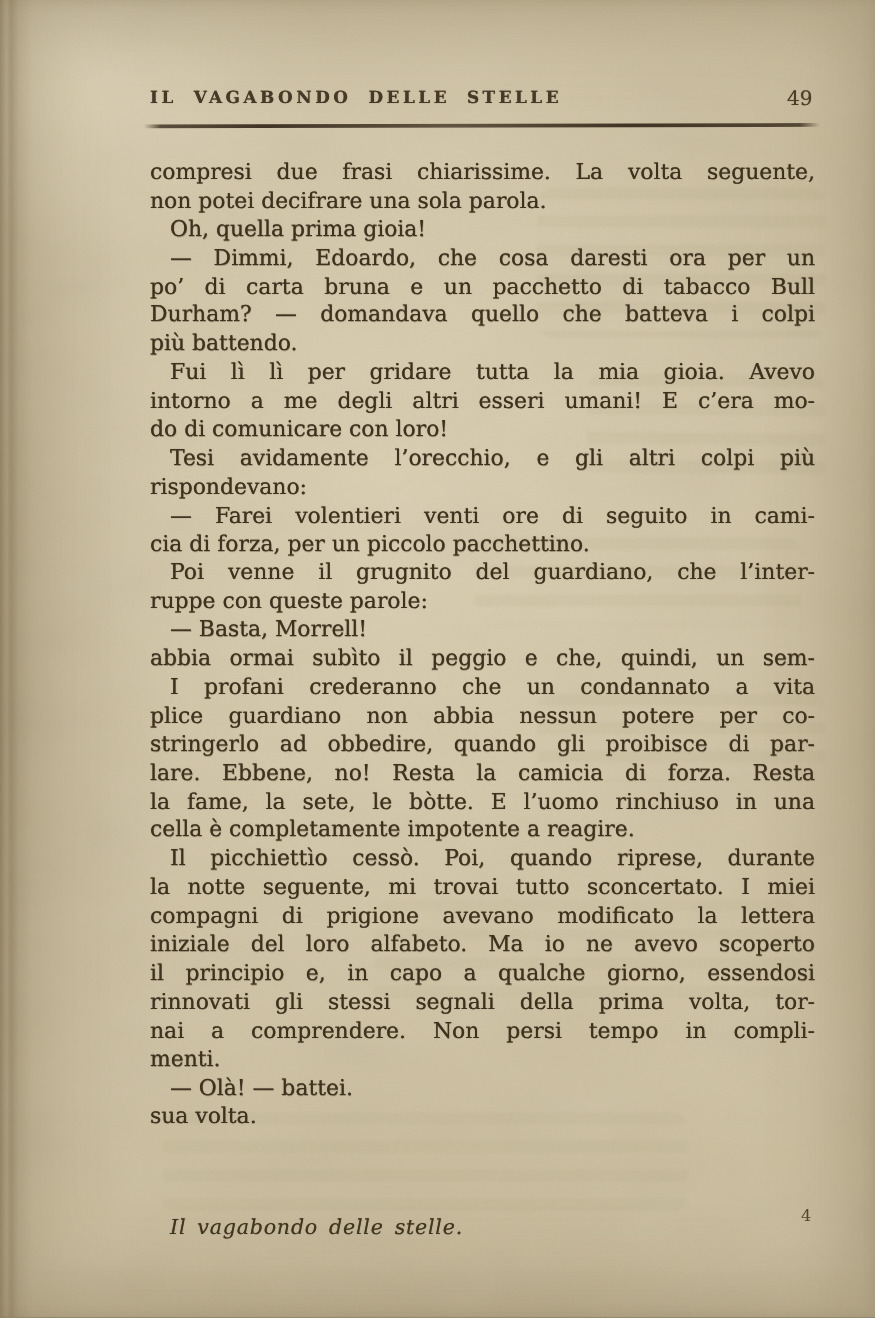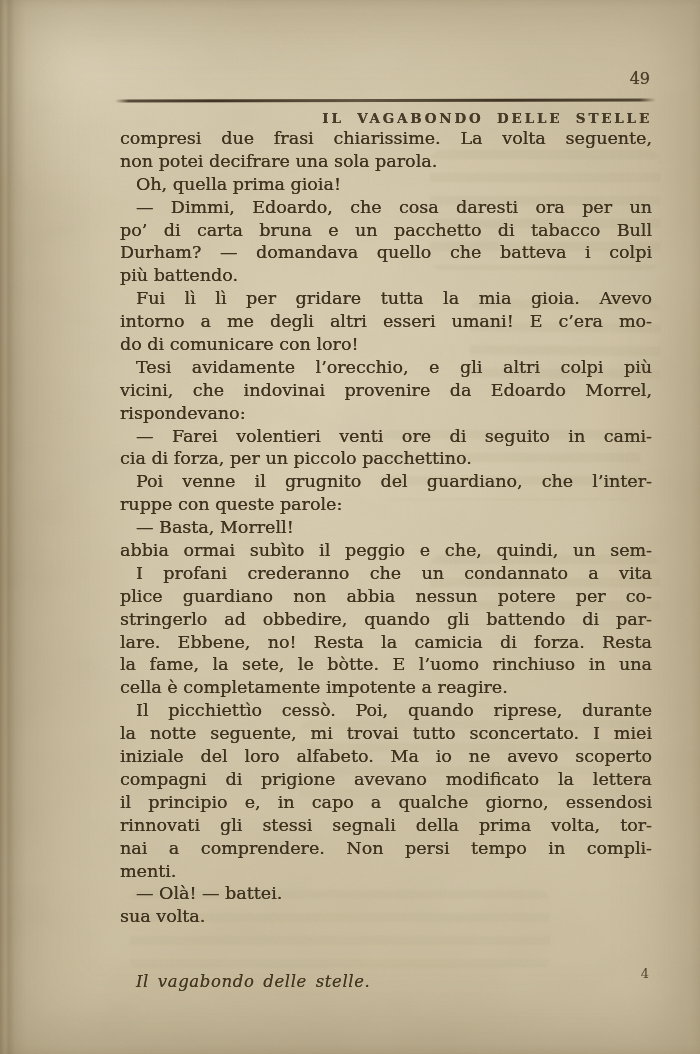--- a/index.html
+++ b/index.html
@@ -37,26 +37,25 @@
     border-radius:12px;}
   .g1{left:430px;top:150px;width:230px;height:120px;}
   .g2{left:470px;top:300px;width:190px;height:90px;transform:rotate(.5deg);}
   .g3{left:380px;top:430px;width:260px;height:70px;}
   .g4{left:430px;top:555px;width:230px;height:70px;}
   .g5{left:130px;top:890px;width:420px;height:80px;opacity:.4;}
   .g6{left:300px;top:720px;width:340px;height:90px;opacity:.35;}
 
   .running-head{position:absolute;left:120px;top:70px;width:532px;height:24px;}
   .head-title{
-    display:block;text-align:right;
+    display:block;text-align:left;
     font-size:13.5px;font-weight:bold;letter-spacing:2.8px;word-spacing:6px;
     color:#463a28;
     text-shadow:0 0 .6px rgba(64,52,34,.8);
     white-space:nowrap;
-    margin-top:40px;
   }
   .page-number{
     position:absolute;right:2px;top:-1px;
     font-size:16px;color:#4a3d2a;
     text-shadow:0 0 .7px rgba(64,52,34,.7);
   }
   .head-rule{
     position:absolute;left:115px;top:99px;width:541px;height:2.6px;
     border-radius:2px;transform:rotate(-.12deg);
     background:linear-gradient(90deg,
@@ -124,38 +123,37 @@
       <div class="line">non potei decifrare una sola parola.</div>
       <div class="line i">Oh, quella prima gioia!</div>
       <div class="line i j">— Dimmi, Edoardo, che cosa daresti ora per un</div>
       <div class="line j">po’ di carta bruna e un pacchetto di tabacco Bull</div>
       <div class="line j">Durham? — domandava quello che batteva i colpi</div>
       <div class="line">più battendo.</div>
       <div class="line i j">Fui lì lì per gridare tutta la mia gioia. Avevo</div>
       <div class="line j">intorno a me degli altri esseri umani! E c’era mo-</div>
       <div class="line">do di comunicare con loro!</div>
       <div class="line i j">Tesi avidamente l’orecchio, e gli altri colpi più</div>
-      <div class="line j">vicini, che indovinai provenire da Edoardo Morrel,</div>
       <div class="line">rispondevano:</div>
       <div class="line i j">— Farei volentieri venti ore di seguito in cami-</div>
       <div class="line">cia di forza, per un piccolo pacchettino.</div>
       <div class="line i j">Poi venne il grugnito del guardiano, che l’inter-</div>
       <div class="line">ruppe con queste parole:</div>
       <div class="line i">— Basta, Morrell!</div>
       <div class="line j">abbia ormai subìto il peggio e che, quindi, un sem-</div>
       <div class="line i j">I profani crederanno che un condannato a vita</div>
       <div class="line j">plice guardiano non abbia nessun potere per co-</div>
-      <div class="line j">stringerlo ad obbedire, quando gli battendo di par-</div>
+      <div class="line j">stringerlo ad obbedire, quando gli proibisce di par-</div>
       <div class="line j">lare. Ebbene, no! Resta la camicia di forza. Resta</div>
       <div class="line j">la fame, la sete, le bòtte. E l’uomo rinchiuso in una</div>
       <div class="line">cella è completamente impotente a reagire.</div>
       <div class="line i j">Il picchiettìo cessò. Poi, quando riprese, durante</div>
       <div class="line j">la notte seguente, mi trovai tutto sconcertato. I miei</div>
+      <div class="line j">compagni di prigione avevano modificato la lettera</div>
       <div class="line j">iniziale del loro alfabeto. Ma io ne avevo scoperto</div>
-      <div class="line j">compagni di prigione avevano modificato la lettera</div>
       <div class="line j">il principio e, in capo a qualche giorno, essendosi</div>
       <div class="line j">rinnovati gli stessi segnali della prima volta, tor-</div>
       <div class="line j">nai a comprendere. Non persi tempo in compli-</div>
       <div class="line">menti.</div>
       <div class="line i">— Olà! — battei.</div>
       <div class="line">sua volta.</div>
     </div>
 
   <div class="footer">
     <span class="footer-title">Il vagabondo delle stelle.</span>

